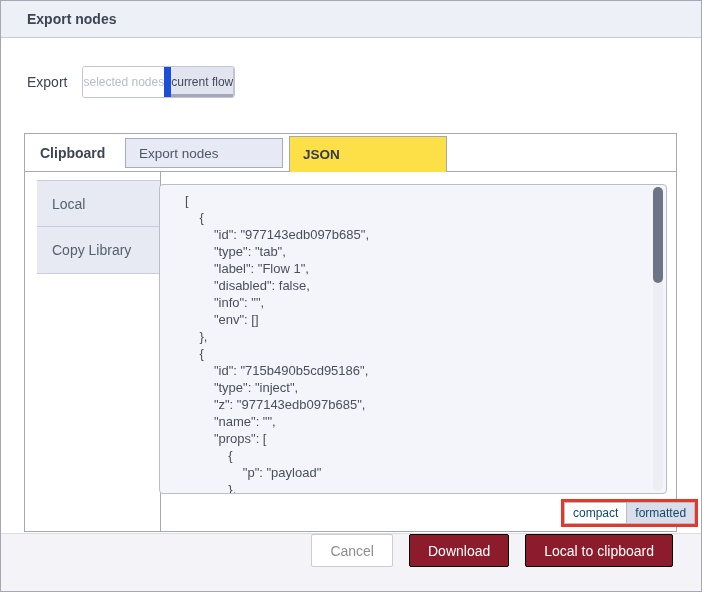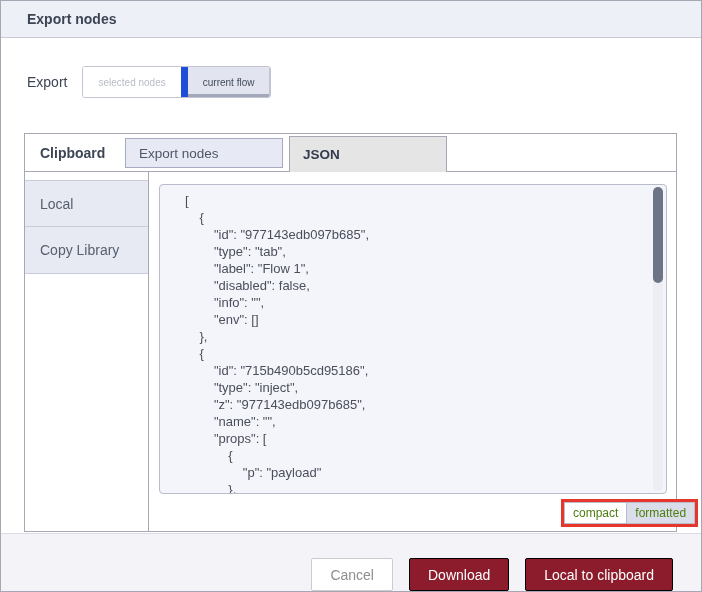--- a/index.html
+++ b/index.html
@@ -15,22 +15,22 @@
     position:absolute;top:0;left:0;right:0;height:36px;background:#eef0f8;
     border-bottom:1px solid #c9cad6;display:flex;align-items:center;padding-left:26px;
   }
   .dlg-title{font-weight:bold;font-size:14px;color:#3d4554;}
 
   
   .export-row{position:absolute;top:65px;left:26px;display:flex;align-items:center;justify-content:center;}
   .export-label{font-size:14px;color:#3d4554;margin-right:15px;}
   .toggle-group{display:flex;border:1px solid #c2c5d1;border-radius:3px;background:#fff;overflow:hidden;}
   .toggle-btn{
-    padding:0 15px;height:30px;display:flex;align-items:center;
-    font-size:10px;color:#414a5c;background:#fff;cursor:pointer;box-sizing:border-box;
+    padding:0 0;height:30px;display:flex;align-items:center;
+    font-size:12px;color:#414a5c;background:#fff;cursor:pointer;box-sizing:border-box;
   }
   .toggle-btn.disabled{color:#b8bcc6;}
   .toggle-btn.selected{
     background:#e2e5f0;border-left:7px solid #1d4ed8;border-right:1px solid #c2c5d1;
     box-shadow:inset 0 -3px 0 #a2a7ba;
   }
 
   
   .main-panel{position:absolute;left:23px;top:113px;width:651px;height:397px;border:1px solid #a6a8b6;background:#fff;margin-top:19px;}
   .tab-bar{position:absolute;top:0;left:0;right:0;height:37px;border-bottom:1px solid #a6a8b6;background:#fff;}
@@ -38,26 +38,26 @@
     position:absolute;left:15px;top:0;height:37px;display:flex;align-items:center;
     font-weight:bold;font-size:14px;color:#3d4554;
   }
   .tab{box-sizing:border-box;display:flex;align-items:center;padding-left:13px;font-size:13.5px;cursor:pointer;}
   .tab-inactive{
     position:absolute;left:100px;top:4px;width:158px;height:30px;
     background:#e7eaf4;border:1px solid #a9abc0;color:#4d5668;
   }
   .tab-active{
     position:absolute;left:264px;top:2px;width:158px;height:36px;z-index:2;
-    background:#e5e5e5;border:1px solid #a6a8b6;border-bottom:none;
+    background:#fde047;border:1px solid #a6a8b6;border-bottom:none;
     font-weight:bold;color:#333b4c;
   }
 
   
-  .lib-sidebar{position:absolute;left:0;top:38px;bottom:0;width:124px;border-right:1px solid #a6a8b6;background:#fff;box-sizing:border-box;}
+  .lib-sidebar{position:absolute;left:12px;top:38px;bottom:0;width:124px;border-right:1px solid #a6a8b6;background:#fff;box-sizing:border-box;}
   .lib-items{margin-top:8px;}
   .lib-item{
     box-sizing:border-box;height:47px;background:#e7eaf3;border-bottom:1px solid #c9ccdb;
     display:flex;align-items:center;padding-left:15px;font-size:14px;color:#57606f;cursor:pointer;
   }
   .lib-item:first-child{border-top:1px solid #c9ccdb;}
 
   
   .json-box{
     position:absolute;left:134px;top:50px;width:508px;height:310px;box-sizing:border-box;
@@ -66,27 +66,27 @@
   .json-pre{
     margin:0;padding:7px 22px 0 25px;font-family:"Liberation Sans","DejaVu Sans",sans-serif;
     font-size:13px;line-height:17px;color:#4a4f5c;white-space:pre;height:100%;box-sizing:border-box;overflow:hidden;
   }
   .scroll-track{position:absolute;top:2px;bottom:2px;right:3px;width:10px;background:#eceef4;border-radius:5px;}
   .scroll-thumb{position:absolute;top:2px;right:3px;width:10px;height:96px;background:#6d7485;border-radius:5px;}
 
   
   .annotation-box{position:absolute;left:536px;top:365px;border:3px solid #e5372b;display:flex;background:#fff;}
   .fmt-group{display:flex;border:1px solid #b9bcca;}
-  .fmt-btn{font-size:12px;color:#4d7c0f;padding:3px 8px;background:#fff;cursor:pointer;white-space:nowrap;}
+  .fmt-btn{font-size:12px;color:#0c4a6e;padding:3px 8px;background:#fff;cursor:pointer;white-space:nowrap;}
   .fmt-btn.selected{background:#dadeea;border-left:1px solid #b9bcca;}
 
   
   .dlg-footer{
     position:absolute;left:0;right:0;top:532px;bottom:0;background:#f4f4f8;border-top:1px solid #dcdce4;
-    display:flex;align-items:flex-end;justify-content:flex-end;padding-right:28px;gap:16px;box-sizing:border-box;
+    display:flex;align-items:flex-start;justify-content:flex-end;padding-right:28px;gap:16px;box-sizing:border-box;
   }
   .btn{
     height:33px;font-size:14px;border-radius:2px;display:flex;align-items:center;justify-content:center;
     padding:0 18px;cursor:pointer;box-sizing:border-box;white-space:nowrap;
   }
   .btn-cancel{background:#fff;border:1px solid #cccccc;color:#8e8e93;}
   .btn-primary{background:#8c1b2b;border:1px solid #000000;color:#ffffff;}
 </style>
 </head>
 <body>

